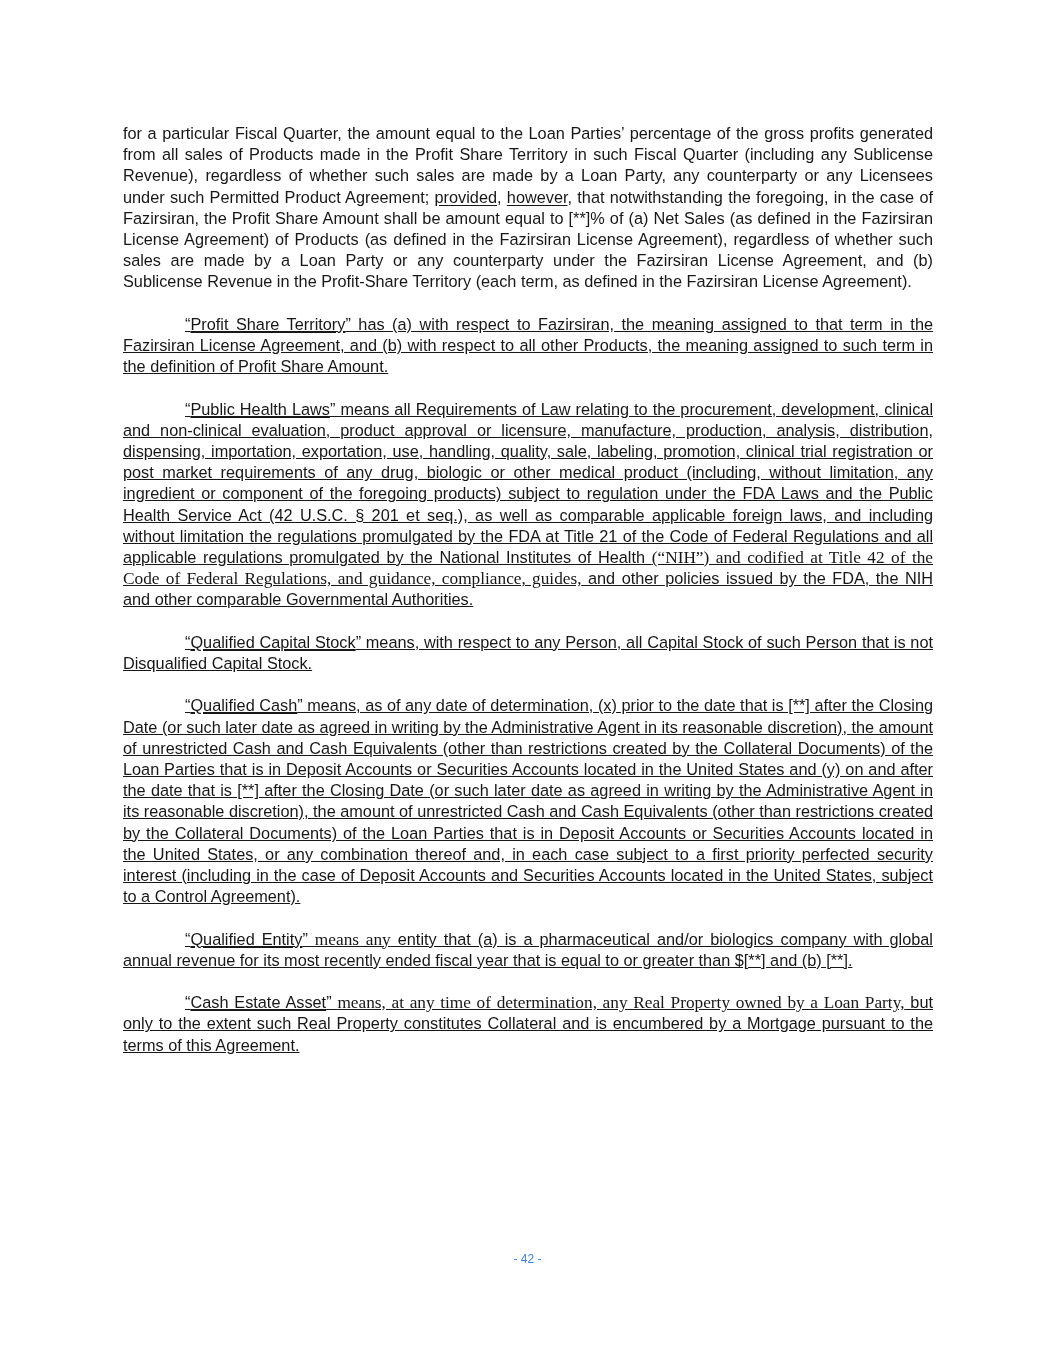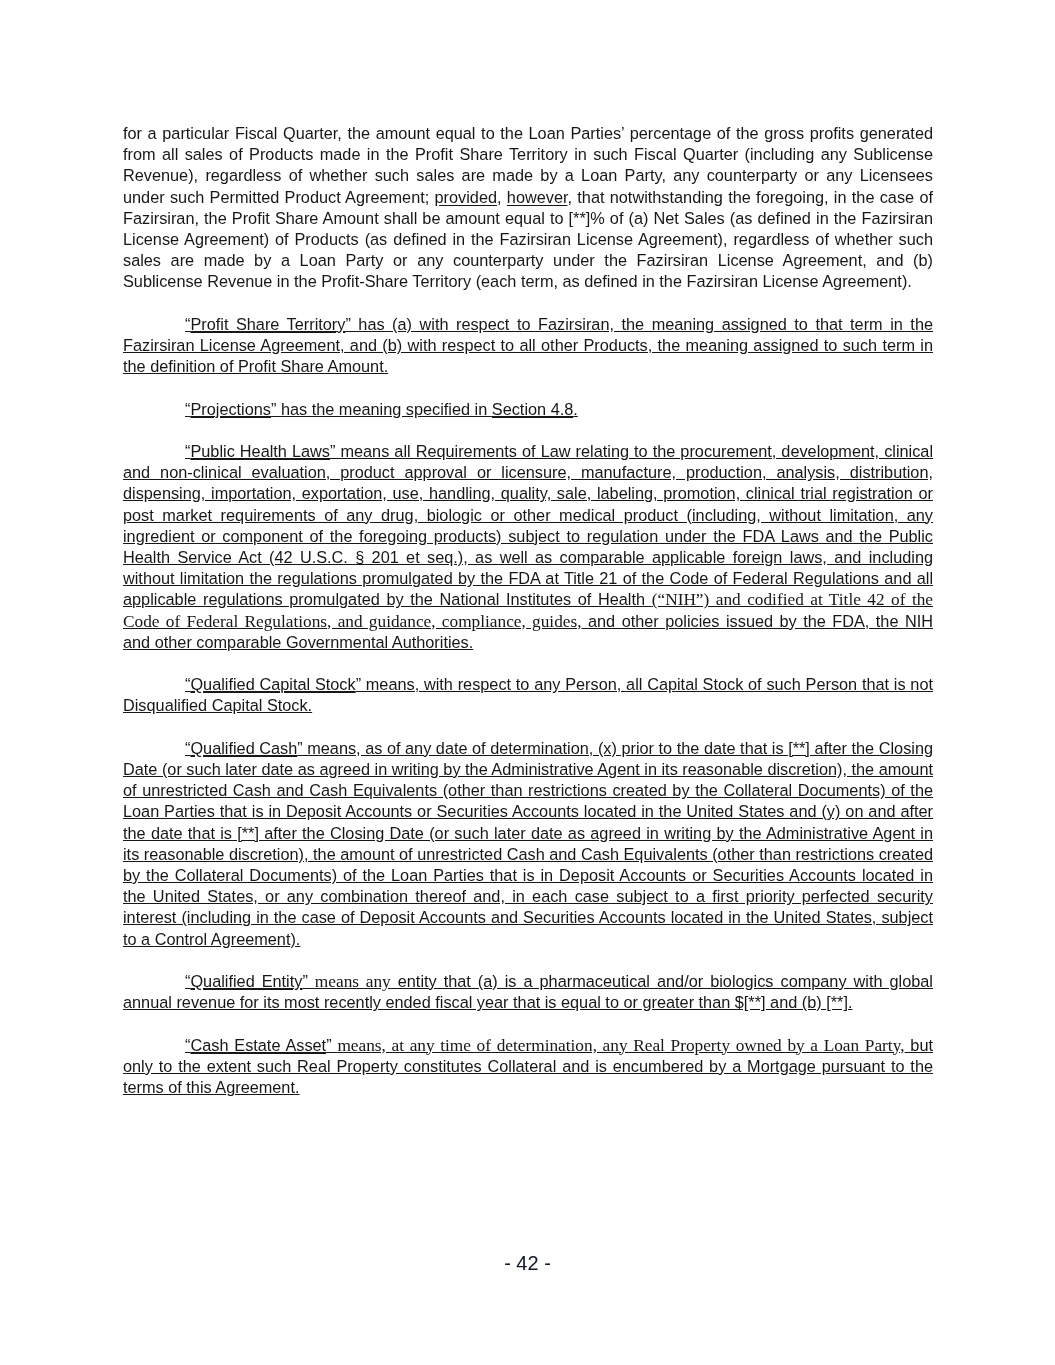--- a/index.html
+++ b/index.html
@@ -29,32 +29,31 @@
   .serif {
     font-family: "Liberation Serif", "DejaVu Serif", serif;
     font-size: 17.3px;
   }
   .footer {
     position: absolute;
     left: 0;
     right: 0;
     top: 1252px;
     text-align: center;
-    font-size: 20px;
-    color: #0f172a;
+    font-size: 12px;
+    color: #3b82f6;
   }
 </style>
 </head>
 <body>
 
 <div class="page">
   <div class="content" id="content">
       <p class="para"><span>for a particular Fiscal Quarter, the amount equal to the Loan Parties’ percentage of the gross profits generated from all sales of Products made in the Profit Share Territory in such Fiscal Quarter (including any Sublicense Revenue), regardless of whether such sales are made by a Loan Party, any counterparty or any Licensees under such Permitted Product Agreement; </span><span class="u">provided</span><span>, </span><span class="u">however</span><span>, that notwithstanding the foregoing,  in the case of Fazirsiran, the Profit Share Amount shall be amount equal to [**]% of (a) Net Sales (as defined in the Fazirsiran License Agreement) of Products (as defined in the Fazirsiran License Agreement), regardless of whether such sales are made by a Loan Party or any counterparty under the Fazirsiran License Agreement, and (b) Sublicense Revenue in the Profit-Share Territory (each term, as defined in the Fazirsiran License Agreement).</span></p>
       <p class="para indent"><span>“</span><span class="u">Profit Share Territory</span><span>” has (a) with respect to Fazirsiran, the meaning assigned to that term in the Fazirsiran License Agreement, and (b) with respect to all other Products, the meaning assigned to such term in the definition of Profit Share Amount.</span></p>
-      <p class="para indent"><span>“</span><span class="u">Projections</span><span>” has the meaning specified in </span><span class="u">Section 4.8</span><span>.</span></p>
       <p class="para indent"><span>“</span><span class="u">Public Health Laws</span><span>” means all Requirements of Law relating to the procurement, development, clinical and non-clinical evaluation, product approval or licensure, manufacture, production, analysis, distribution, dispensing, importation, exportation, use, handling, quality, sale, labeling, promotion, clinical trial registration or post market requirements of any drug, biologic or other medical product (including, without limitation, any ingredient or component of the foregoing products) subject to regulation under the FDA Laws and the Public Health Service Act (42 U.S.C. § 201 et seq.), as well as comparable applicable foreign laws, and including without limitation the regulations promulgated by the FDA at Title 21 of the Code of Federal Regulations and all applicable regulations promulgated by the National Institutes of Health </span><span class="serif">(“NIH”) and codified at Title 42 of the Code of Federal Regulations, and guidance, compliance, guides,</span><span> and other policies issued by the FDA, the NIH and other comparable Governmental Authorities.</span></p>
       <p class="para indent"><span>“</span><span class="u">Qualified Capital Stock</span><span>” means, with respect to any Person, all Capital Stock of such Person that is not Disqualified Capital Stock.</span></p>
       <p class="para indent"><span>“</span><span class="u">Qualified Cash</span><span>” means, as of any date of determination, (x) prior to the date that is [**] after the Closing Date (or such later date as agreed in writing by the Administrative Agent in its reasonable discretion), the amount of unrestricted Cash and Cash Equivalents (other than restrictions created by the Collateral Documents) of the Loan Parties that is in Deposit Accounts or Securities Accounts located in the United States and (y) on and after the date that is [**] after the Closing Date (or such later date as agreed in writing by the Administrative Agent in its reasonable discretion), the amount of unrestricted Cash and Cash Equivalents (other than restrictions created by the Collateral Documents) of the Loan Parties that is in Deposit Accounts or Securities Accounts located in the United States, or any combination thereof and, in each case subject to a first priority perfected security interest (including in the case of Deposit Accounts and Securities Accounts located in the United States, subject to a Control Agreement).</span></p>
       <p class="para indent"><span>“</span><span class="u">Qualified Entity</span><span>” </span><span class="serif">means any</span><span> entity that (a) is a pharmaceutical and/or biologics company with global annual revenue for its most recently ended fiscal year that is equal to or greater than $[**] and (b) [**].</span></p>
       <p class="para indent"><span>“</span><span class="u">Cash Estate Asset</span><span>” </span><span class="serif">means, at any time of determination, any Real Property owned by a Loan Party,</span><span> but only to the extent such Real Property constitutes Collateral and is encumbered by a Mortgage pursuant to the terms of this Agreement.</span></p>
     </div>
   <div class="footer">- 42 -</div>
 </div>
 
 </body></html>

